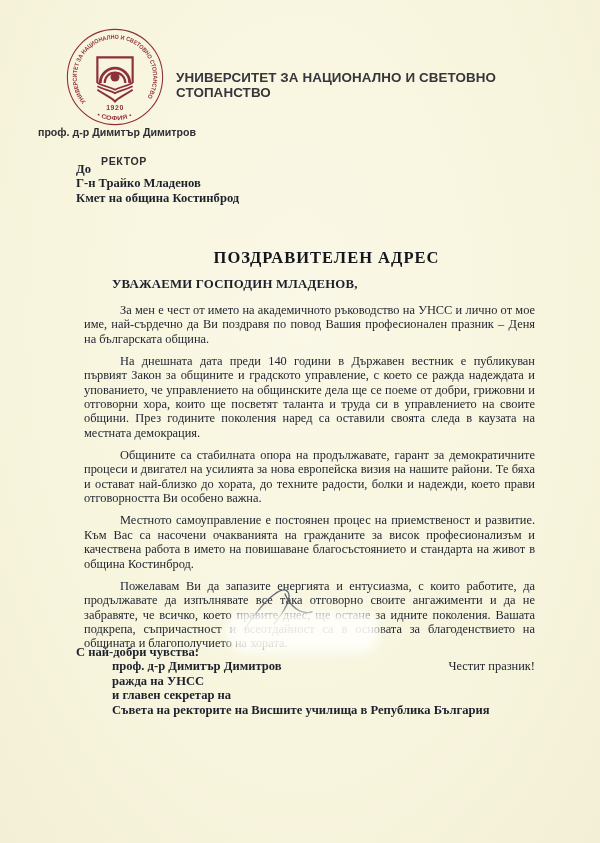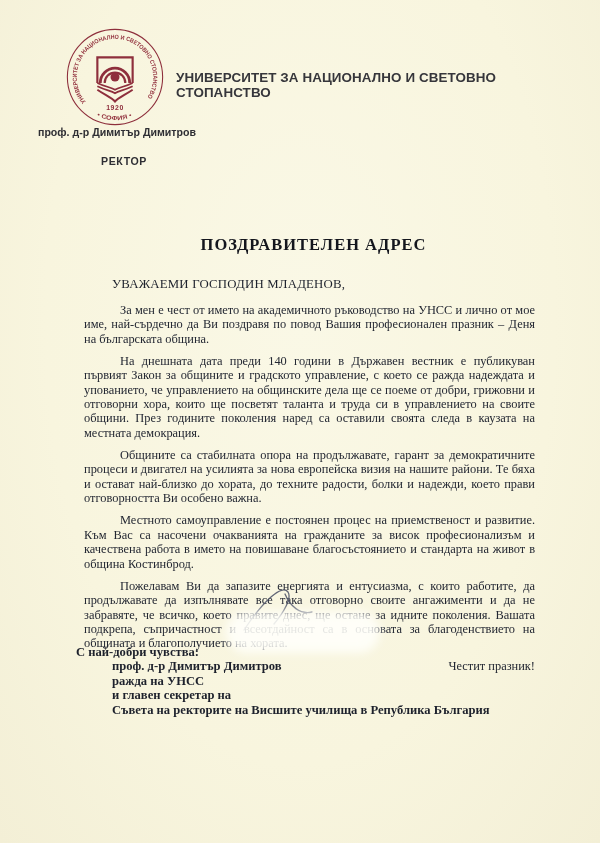--- a/index.html
+++ b/index.html
@@ -25,26 +25,26 @@
     position:absolute;left:38px;top:126px;width:172px;
     font-family:"Liberation Sans", sans-serif;font-weight:bold;
     font-size:10.6px;color:#2e2e33;line-height:13px;
   }
   .sender-title{text-align:center;letter-spacing:.6px;margin-top:16px;}
   .recipient{
     position:absolute;left:76px;top:162px;
     font-weight:bold;font-size:12.6px;line-height:14.3px;color:#1d212c;
   }
   .title{
-    position:absolute;left:76px;top:231px;width:467px;margin:4px;
+    position:absolute;left:76px;top:231px;width:467px;margin:17px;
     text-align:center;font-size:16.5px;font-weight:bold;letter-spacing:1px;color:#14161d;
   }
   .salutation{
     position:absolute;left:112px;top:277px;
-    font-weight:normal;font-size:12.8px;color:#1d212c;letter-spacing:.2px;
+    font-weight:bold;font-size:12.8px;color:#1d212c;letter-spacing:.2px;
   }
   .body-block{position:absolute;left:76px;top:295px;width:467px;}
   .body-block p{
     margin:8px;text-align:justify;text-indent:36px;
     font-size:12.4px;line-height:14.35px;color:#232732;
   }
   .body-block p.closing-line{text-align:right;}
   .signature{position:absolute;left:238px;top:582px;width:95px;height:52px;}
   .signature path{stroke:#474c63;stroke-width:1.3;fill:none;stroke-linecap:round;opacity:.85;}
   .erased-stamp{
@@ -83,20 +83,25 @@
     <text class="seal-year" x="50" y="83.5">1920</text>
   </svg>
 
   <div class="univ-name">УНИВЕРСИТЕТ ЗА НАЦИОНАЛНО И СВЕТОВНО СТОПАНСТВО</div>
 
   <div class="sender">
     <div>проф. д-р Димитър Димитров</div>
     <div class="sender-title">РЕКТОР</div>
   </div>
 
+  <div class="recipient">
+    <div>До</div>
+    <div>Г-н Трайко Младенов</div>
+    <div>Кмет на община Костинброд</div>
+  </div>
 
   <h1 class="title">ПОЗДРАВИТЕЛЕН АДРЕС</h1>
 
   <div class="salutation">УВАЖАЕМИ ГОСПОДИН МЛАДЕНОВ,</div>
 
   <div class="body-block">
     <p>За мен е чест от името на академичното ръководство на УНСС и лично от мое име, най-сърдечно да Ви поздравя по повод Вашия професионален празник – Деня на българската община.</p>
     <p>На днешната дата преди 140 години в Държавен вестник е публикуван първият Закон за общините и градското управление, с което се ражда надеждата и упованието, че управлението на общинските дела ще се поеме от добри, грижовни и отговорни хора, които ще посветят таланта и труда си в управлението на своите общини. През годините поколения наред са оставили своята следа в каузата на местната демокрация.</p>
     <p>Общините са стабилната опора на продължавате, гарант за демократичните процеси и двигател на усилията за нова европейска визия на нашите райони. Те бяха и остават най-близко до хората, до техните радости, болки и надежди, което прави отговорността Ви особено важна.</p>
     <p>Местното самоуправление е постоянен процес на приемственост и развитие. Към Вас са насочени очакванията на гражданите за висок професионализъм и качествена работа в името на повишаване благосъстоянието и стандарта на живот в община Костинброд.</p>

